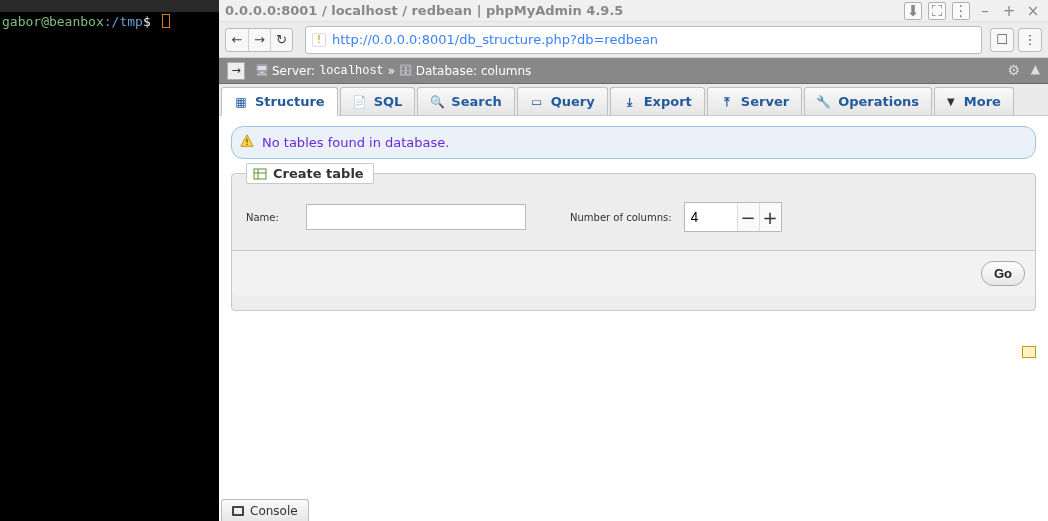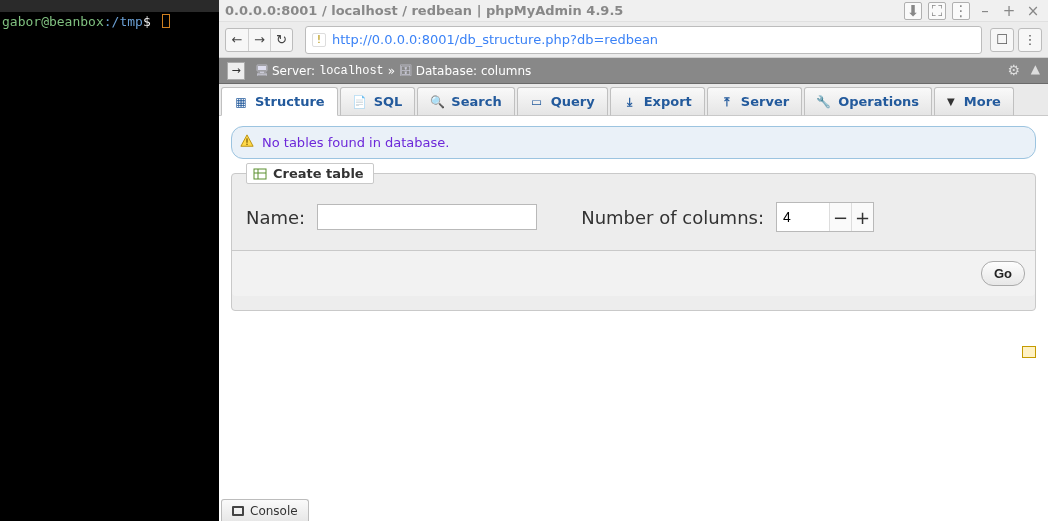--- a/index.html
+++ b/index.html
@@ -54,21 +54,21 @@
   .content-pad { padding: 10px 12px; }
 
   .infobox { border: 1px solid #9cc4e0; border-radius: 12px; background: #eaf1f8; padding: 8px 10px 8px 30px; color: #6d28d9; font-size: 13px; position: relative; }
   .infobox .warn-ic { position: absolute; left: 8px; top: 7px; width: 14px; height: 14px; }
 
   .panel { margin-top: 14px; border: 1px solid #c9c9c9; border-radius: 4px; background: #ededed; position: relative; padding: 28px 14px 28px; }
   .legend { position: absolute; top: -11px; left: 14px; background: #fff; border: 1px solid #c9c9c9; border-radius: 2px; padding: 2px 9px 2px 6px; font-weight: bold; color: #333; font-size: 13px; display: inline-flex; align-items: center; gap: 6px; }
   .legend .leg-ic { width: 14px; height: 14px; display: inline-flex; align-items:center; justify-content:center;}
 
   .frow { display: flex; align-items: center; gap: 12px; flex-wrap: wrap; margin-bottom: 8px;}
-  .flabel { color: #333; font-size: 18px; min-width: 48px; }
+  .flabel { color: #333; font-size: 10px; min-width: 48px; }
   .finput { height: 26px; border: 1px solid #b9b9b9; background: #fff; padding: 2px 6px; font-size: 13px; }
   .finput.name { width: 220px; }
   .spinner { display: flex; align-items: stretch; height: 30px; border: 1px solid #b9b9b9; background: #fff; }
   .spinner input { width: 52px; border: none; outline: none; padding: 2px 6px; font-size: 14px; }
   .spin-btn { width: 22px; display: inline-flex; align-items: center; justify-content: center; font-size: 18px; color: #333; cursor: pointer; border-left: 1px solid #ddd; background: #fafafa;}
   
   .panel-footer { margin-top: 18px; border-top: 1px solid #c9c9c9; background: #f2f2f2; padding: 10px; display: flex; justify-content: flex-end; border-radius: 0 0 4px 4px; margin-left: -14px; margin-right: -14px; margin-bottom: -14px;}
   .go-btn { padding: 4px 12px; border: 1px solid #aaa; border-radius: 12px; background: linear-gradient(#fdfdfd, #e7e7e7); font-weight: bold; cursor: pointer; color: #222; font-size: 13px;}
 
   .mini-icon-right { position: absolute; right: 12px; top: 230px; width: 14px; height: 12px; border: 1px solid #c59b00; background: #fff2c4; cursor: pointer; }

